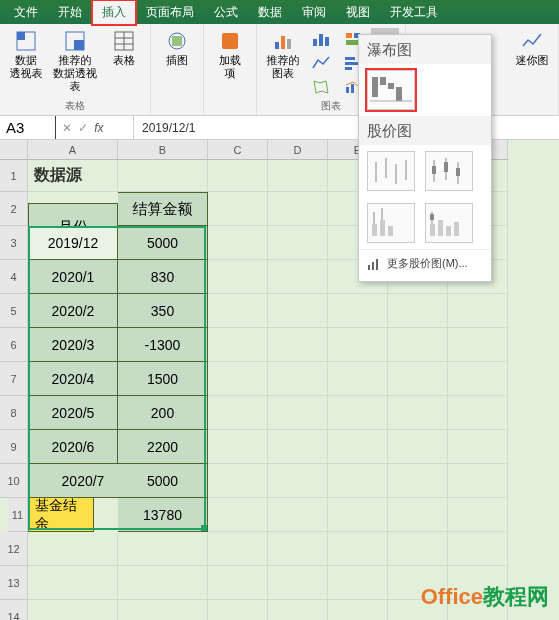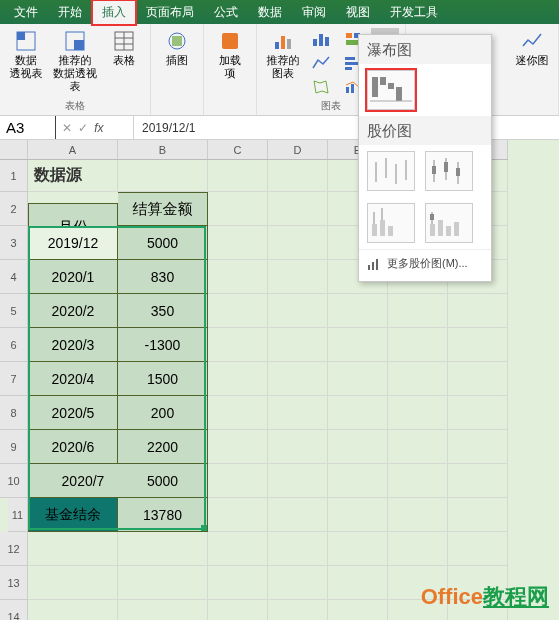--- a/index.html
+++ b/index.html
@@ -222,21 +222,21 @@
     right:-3px;bottom:-3px;
     width:6px;height:6px;background:#21a366;
   }
   .watermark{
     position:absolute;
     right:10px;bottom:8px;
     font-size:22px;
     font-family:Arial,sans-serif;
   }
   .watermark .o{color:#e8792b;font-weight:bold;}
-  .watermark .t{color:#1a9e4b;font-weight:bold;text-decoration:underline;}
+  .watermark .t{color:#1a9e4b;font-weight:bold;}
   .watermark .sub{font-size:11px;color:#888;display:block;text-align:right;letter-spacing:0.5px;}
 </style>
 </head>
 <body>
 
 <div class="tabs">
   <div class="tab">文件</div>
   <div class="tab">开始</div>
   <div class="tab active highlight">插入</div>
   <div class="tab">页面布局</div>
@@ -558,21 +558,21 @@
       <div class="cell" style="left: 300px; top: 270px; width: 60px; height: 34px;"></div>
       <div class="cell" style="left: 360px; top: 270px; width: 60px; height: 34px;"></div>
       <div class="cell" style="left: 420px; top: 270px; width: 60px; height: 34px;"></div>
       <div class="cell" style="left: 0px; top: 304px; width: 110px; height: 34px; background: rgb(199, 220, 196); border-right: 1px solid rgb(79, 98, 41); border-bottom: 1px solid rgb(79, 98, 41); justify-content: center; border-left: 1px solid rgb(79, 98, 41);">2020/7</div>
       <div class="cell" style="left: 90px; top: 304px; width: 90px; height: 34px; background: rgb(199, 220, 196); border-right: 1px solid rgb(79, 98, 41); border-bottom: 1px solid rgb(79, 98, 41); justify-content: center;">5000</div>
       <div class="cell" style="left: 180px; top: 304px; width: 60px; height: 34px;"></div>
       <div class="cell" style="left: 240px; top: 304px; width: 60px; height: 34px;"></div>
       <div class="cell" style="left: 300px; top: 304px; width: 60px; height: 34px;"></div>
       <div class="cell" style="left: 360px; top: 304px; width: 60px; height: 34px;"></div>
       <div class="cell" style="left: 420px; top: 304px; width: 60px; height: 34px;"></div>
-      <div class="cell" style="left: 0px; top: 338px; width: 90px; height: 34px; background: #0f766e; border-right: 1px solid rgb(79, 98, 41); border-bottom: 1px solid rgb(79, 98, 41); justify-content: center; border-left: 1px solid rgb(79, 98, 41);">基金结余</div>
+      <div class="cell" style="left: 0px; top: 338px; width: 66px; height: 34px; background: #fde047; border-right: 1px solid rgb(79, 98, 41); border-bottom: 1px solid rgb(79, 98, 41); justify-content: center; border-left: 1px solid rgb(79, 98, 41);">基金结余</div>
       <div class="cell" style="left: 90px; top: 338px; width: 90px; height: 34px; background: rgb(199, 220, 196); border-right: 1px solid rgb(79, 98, 41); border-bottom: 1px solid rgb(79, 98, 41); justify-content: center;">13780</div>
       <div class="cell" style="left: 180px; top: 338px; width: 60px; height: 34px;"></div>
       <div class="cell" style="left: 240px; top: 338px; width: 60px; height: 34px;"></div>
       <div class="cell" style="left: 300px; top: 338px; width: 60px; height: 34px;"></div>
       <div class="cell" style="left: 360px; top: 338px; width: 60px; height: 34px;"></div>
       <div class="cell" style="left: 420px; top: 338px; width: 60px; height: 34px;"></div>
       <div class="cell" style="left: 0px; top: 372px; width: 90px; height: 34px;"></div>
       <div class="cell" style="left: 90px; top: 372px; width: 90px; height: 34px;"></div>
       <div class="cell" style="left: 180px; top: 372px; width: 60px; height: 34px;"></div>
       <div class="cell" style="left: 240px; top: 372px; width: 60px; height: 34px;"></div>

